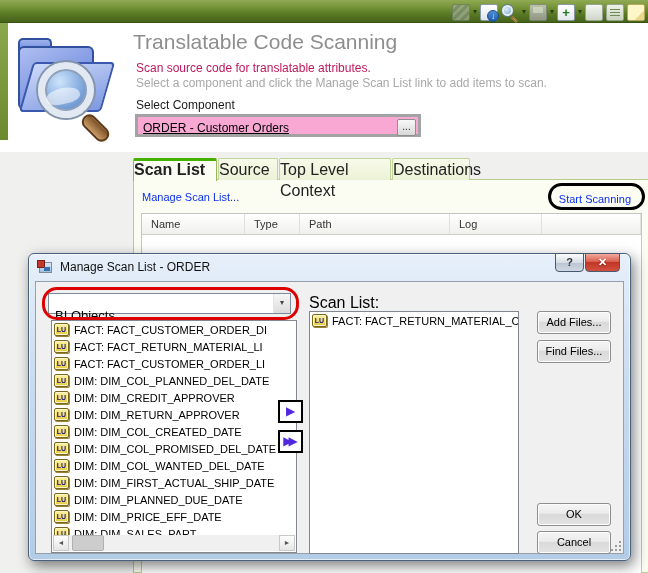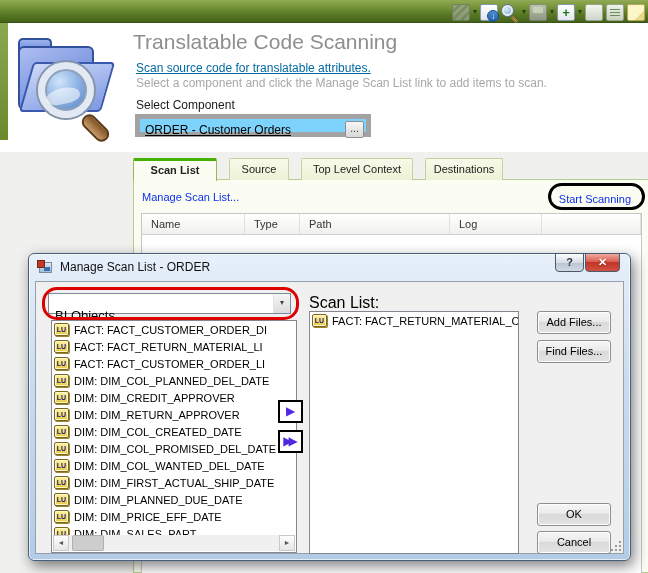--- a/index.html
+++ b/index.html
@@ -45,33 +45,33 @@
   .folder-front{position:absolute;left:14px;top:32px;width:82px;height:50px;border-radius:4px;
     background:linear-gradient(160deg,#ccd9f8,#7e98e2);border:2px solid #3a59ae;transform:skewX(-16deg);}
   .mag-ring{position:absolute;left:26px;top:32px;width:56px;height:56px;border-radius:50%;
     border:7px solid #e3e9f2;box-shadow:0 0 0 2px #8494aa, inset 0 0 0 2px #8fa0b8;
     background:radial-gradient(circle at 35% 30%,#cfe4fa 0%,#8fb4e4 45%,#4f7cc0 100%);}
   .mag-shine{position:absolute;left:34px;top:58px;width:34px;height:16px;border-radius:50% 50% 40% 40%;
     background:rgba(255,255,255,.55);transform:rotate(-12deg);}
   .mag-handle{position:absolute;left:76px;top:82px;width:15px;height:32px;border-radius:7px;
     background:linear-gradient(90deg,#c79a64,#7c4f24);border:2px solid #5b3a18;transform:rotate(-45deg);}
   .page-title{position:absolute;left:133px;top:30px;font-size:21px;color:#8e8e8e;}
-  .page-desc1{position:absolute;left:136px;top:61px;font-size:12px;color:#0369a1;text-decoration:underline;}
+  .page-desc1{position:absolute;left:136px;top:61px;font-size:12px;color:#be185d;}
   .page-desc2{position:absolute;left:136px;top:76px;font-size:12px;color:#a8a8a8;}
   .sel-label{position:absolute;left:136px;top:98px;font-size:12px;color:#1a1a1a;}
-  .combo-main{position:absolute;left:135px;top:114px;width:236px;height:23px;background:#7dd3fc;
-    border:5px solid #a3a3a3;}
+  .combo-main{position:absolute;left:135px;top:114px;width:286px;height:23px;background:#f9a8d4;
+    border:3px solid #a3a3a3;}
   .combo-main .val{position:absolute;left:5px;top:4px;font-size:12px;color:#000;text-decoration:underline;}
   .browse-btn{position:absolute;right:2px;top:2px;width:19px;height:17px;font-size:10px;line-height:13px;
     text-align:center;color:#333;background:linear-gradient(#f8f8f8,#d8d8d8);border:1px solid #8f8f8f;border-radius:2px;}
 
   
   .tabstrip{position:absolute;left:133px;top:158px;height:22px;display:flex;z-index:2;}
   .tab{height:22px;border:1px solid #c2d49b;border-bottom:none;background:linear-gradient(#f7fae9,#ecf2d6);
-    font-size:11px;color:#222;text-align:center;line-height:21px;border-radius:2px 2px 0 0;margin-right:12px;}
+    font-size:16px;color:#222;line-height:21px;border-radius:2px 2px 0 0;margin-right:1px;}
   .tab.active{background:#fcfdf2;border-color:#9ab55c;border-top:3px solid #44b000;font-weight:bold;line-height:18px;height:23px;}
   .tab-panel{position:absolute;left:133px;top:179px;width:517px;height:394px;background:#fcfdf2;
     border:1px solid #b5cd8e;}
   .link{font-size:11px;color:#0b2ff0;}
   .manage-link{position:absolute;left:8px;top:11px;}
   .start-link{position:absolute;right:18px;top:13px;}
   .oval-black{position:absolute;right:4px;top:3px;width:97px;height:27px;border:3px solid #000;border-radius:14px;pointer-events:none;}
   .grid{position:absolute;left:7px;top:33px;width:501px;height:361px;background:#fff;border:1px solid #c5c5c5;}
   .grid-header{display:flex;height:21px;background:linear-gradient(#ffffff,#f0f1ec);border-bottom:1px solid #cfcfcf;}
   .th{font-size:11px;color:#333;padding-left:9px;line-height:20px;border-right:1px solid #e0e0e0;overflow:hidden;white-space:nowrap;}

